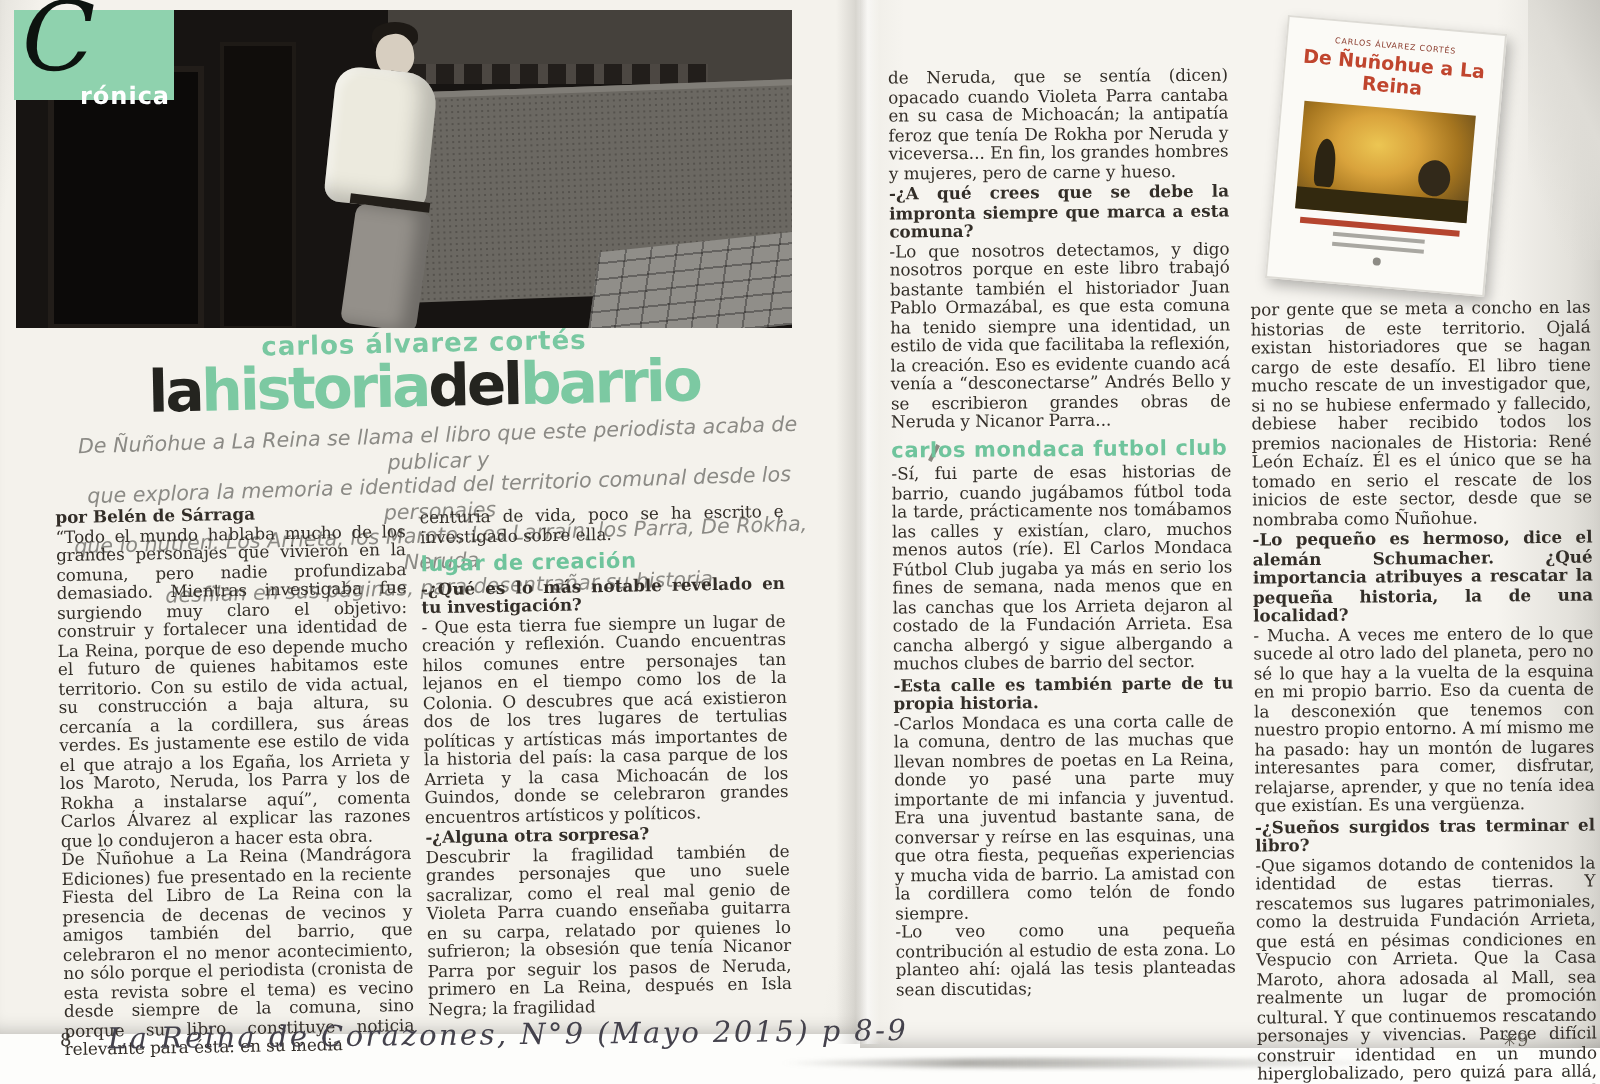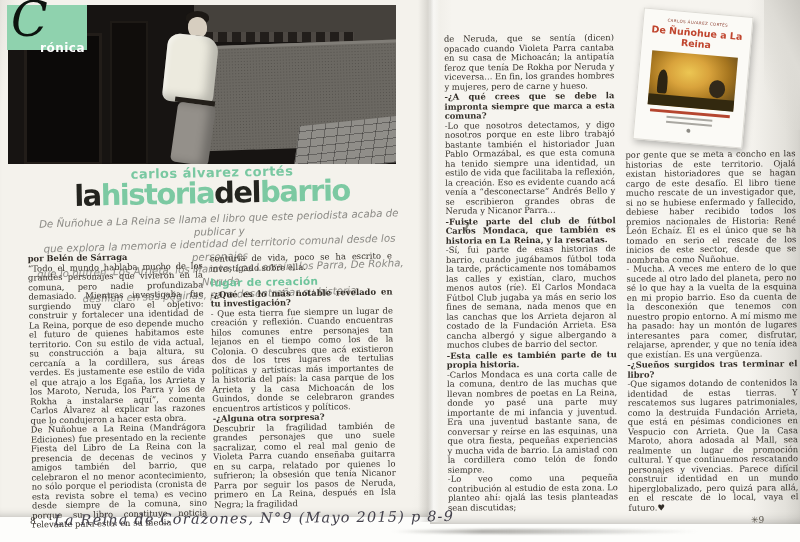--- a/index.html
+++ b/index.html
@@ -175,21 +175,21 @@
 
 <div class="page page-right"></div>
 <div class="fold"></div>
 <div class="corner-curl"></div>
 <div class="pencil-tick"></div>
 
 <div class="col colR1">
   <p>de Neruda, que se sentía (dicen) opacado cuando Violeta Parra cantaba en su casa de Michoacán; la antipatía feroz que tenía De Rokha por Neruda y viceversa... En fin, los grandes hombres y mujeres, pero de carne y hueso.</p>
   <p class="q">-¿A qué crees que se debe la impronta siempre que marca a esta comuna?</p>
   <p>-Lo que nosotros detectamos, y digo nosotros porque en este libro trabajó bastante también el historiador Juan Pablo Ormazábal, es que esta comuna ha tenido siempre una identidad, un estilo de vida que facilitaba la reflexión, la creación. Eso es evidente cuando acá venía a “desconectarse” Andrés Bello y se escribieron grandes obras de Neruda y Nicanor Parra...</p>
-  <p class="q">-Fuiste parte del club de fútbol Carlos Mondaca, que también es historia en La Reina, y la rescatas.</p>
+  <p class="ghead">carlos mondaca futbol club</p>
   <p>-Sí, fui parte de esas historias de barrio, cuando jugábamos fútbol toda la tarde, prácticamente nos tomábamos las calles y existían, claro, muchos menos autos (ríe). El Carlos Mondaca Fútbol Club jugaba ya más en serio los fines de semana, nada menos que en las canchas que los Arrieta dejaron al costado de la Fundación Arrieta. Esa cancha albergó y sigue albergando a muchos clubes de barrio del sector.</p>
   <p class="q">-Esta calle es también parte de tu propia historia.</p>
   <p>-Carlos Mondaca es una corta calle de la comuna, dentro de las muchas que llevan nombres de poetas en La Reina, donde yo pasé una parte muy importante de mi infancia y juventud. Era una juventud bastante sana, de conversar y reírse en las esquinas, una que otra fiesta, pequeñas experiencias y mucha vida de barrio. La amistad con la cordillera como telón de fondo siempre.</p>
   <p>-Lo veo como una pequeña contribución al estudio de esta zona. Lo planteo ahí: ojalá las tesis planteadas sean discutidas;</p>
 </div>
 
 <div class="book">
   <div class="book-author">Carlos Álvarez Cortés</div>
   <div class="book-title">De Ñuñohue a La Reina</div>
   <div class="book-art">
@@ -198,20 +198,21 @@
     <div class="land"></div>
   </div>
   <div class="book-bar-red"></div>
   <div class="book-bar-gray"></div>
   <div class="book-bar-gray"></div>
   <div class="book-dot"></div>
 </div>
 
 <div class="col colR2">
   <p>por gente que se meta a concho en las historias de este territorio. Ojalá existan historiadores que se hagan cargo de este desafío. El libro tiene mucho rescate de un investigador que, si no se hubiese enfermado y fallecido, debiese haber recibido todos los premios nacionales de Historia: René León Echaíz. Él es el único que se ha tomado en serio el rescate de los inicios de este sector, desde que se nombraba como Ñuñohue.</p>
+  <p class="q">-Lo pequeño es hermoso, dice el alemán Schumacher. ¿Qué importancia atribuyes a rescatar la pequeña historia, la de una localidad?</p>
   <p>- Mucha. A veces me entero de lo que sucede al otro lado del planeta, pero no sé lo que hay a la vuelta de la esquina en mi propio barrio. Eso da cuenta de la desconexión que tenemos con nuestro propio entorno. A mí mismo me ha pasado: hay un montón de lugares interesantes para comer, disfrutar, relajarse, aprender, y que no tenía idea que existían. Es una vergüenza.</p>
   <p class="q">-¿Sueños surgidos tras terminar el libro?</p>
   <p>-Que sigamos dotando de contenidos la identidad de estas tierras. Y rescatemos sus lugares patrimoniales, como la destruida Fundación Arrieta, que está en pésimas condiciones en Vespucio con Arrieta. Que la Casa Maroto, ahora adosada al Mall, sea realmente un lugar de promoción cultural. Y que continuemos rescatando personajes y vivencias. Parece difícil construir identidad en un mundo hiperglobalizado, pero quizá para allá, en el rescate de lo local, vaya el futuro.♥</p>
 </div>
 
 <div class="pg-left">8</div>
 <div class="pg-right">✳9</div>
 <div class="handwriting">La Reina de Corazones, N°9 (Mayo 2015) p 8-9</div>
 <div class="smudge"></div>
 

